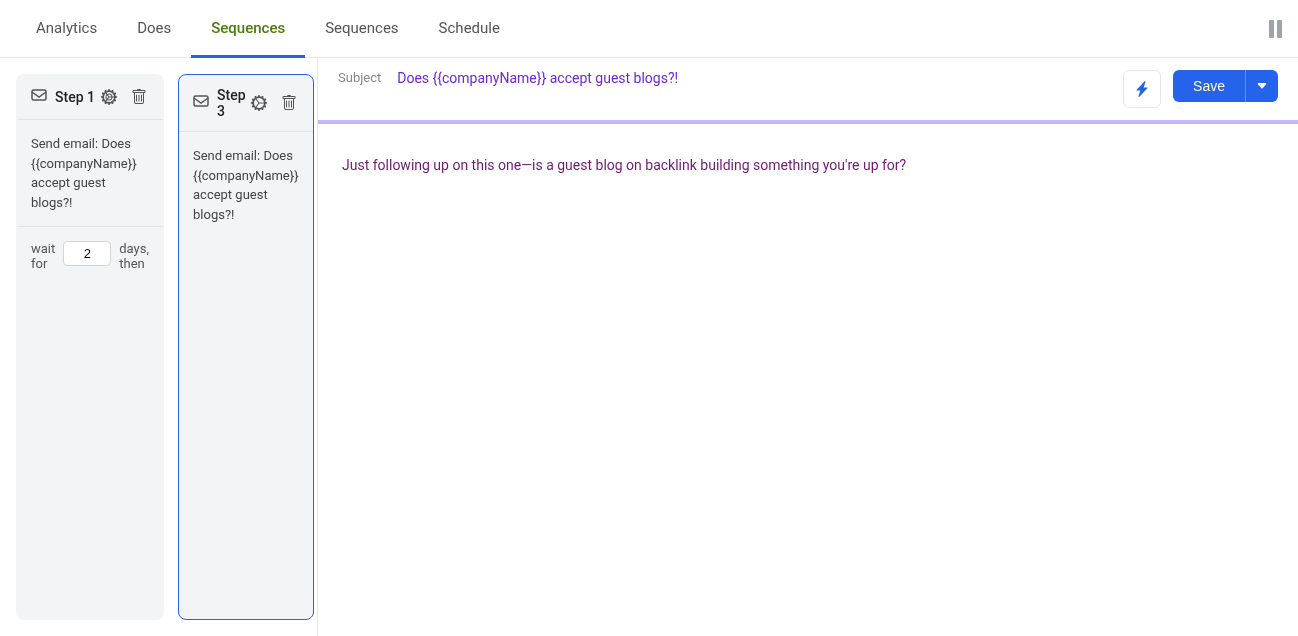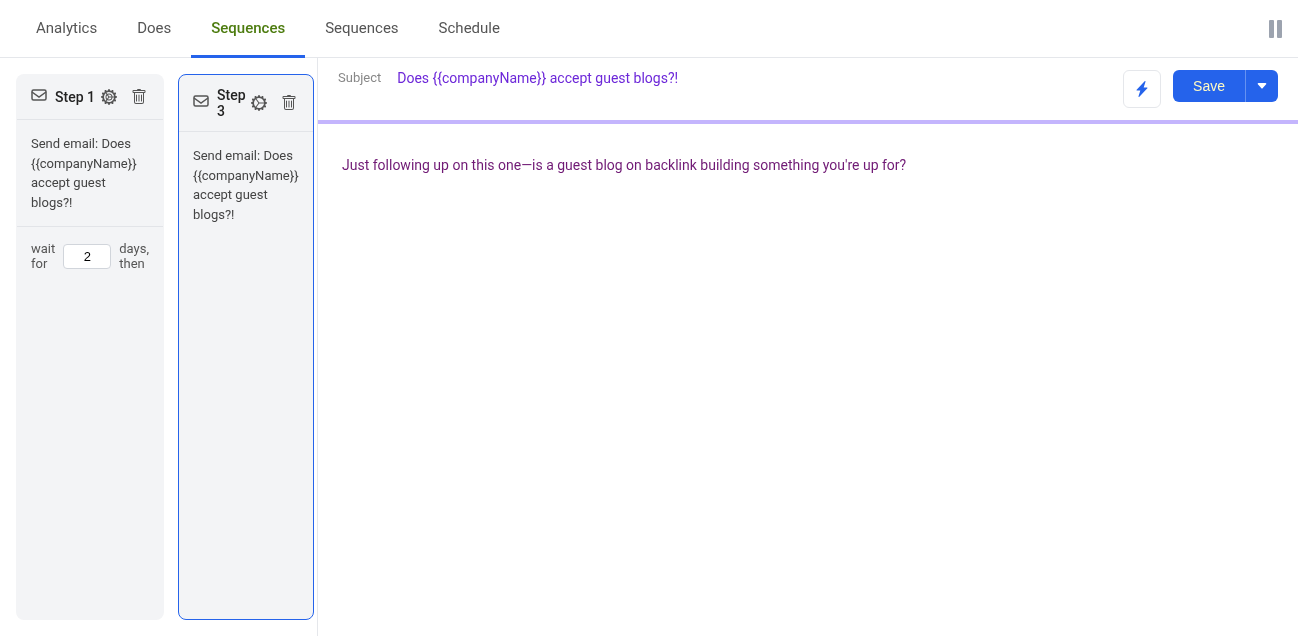--- a/index.html
+++ b/index.html
@@ -117,21 +117,21 @@
       padding: 14px;
     }
     .step-email-desc {
       font-size: 13px;
       color: #444;
       line-height: 1.5;
     }
 
     .step-wait {
       display: flex;
-      align-items: center;
+      align-items: flex-start;
       gap: 8px;
       padding: 14px;
       border-top: 1px solid #e2e4e8;
       font-size: 13px;
       color: #555;
     }
     .wait-input {
       width: 48px;
       border: 1px solid #d1d5db;
       border-radius: 4px;

